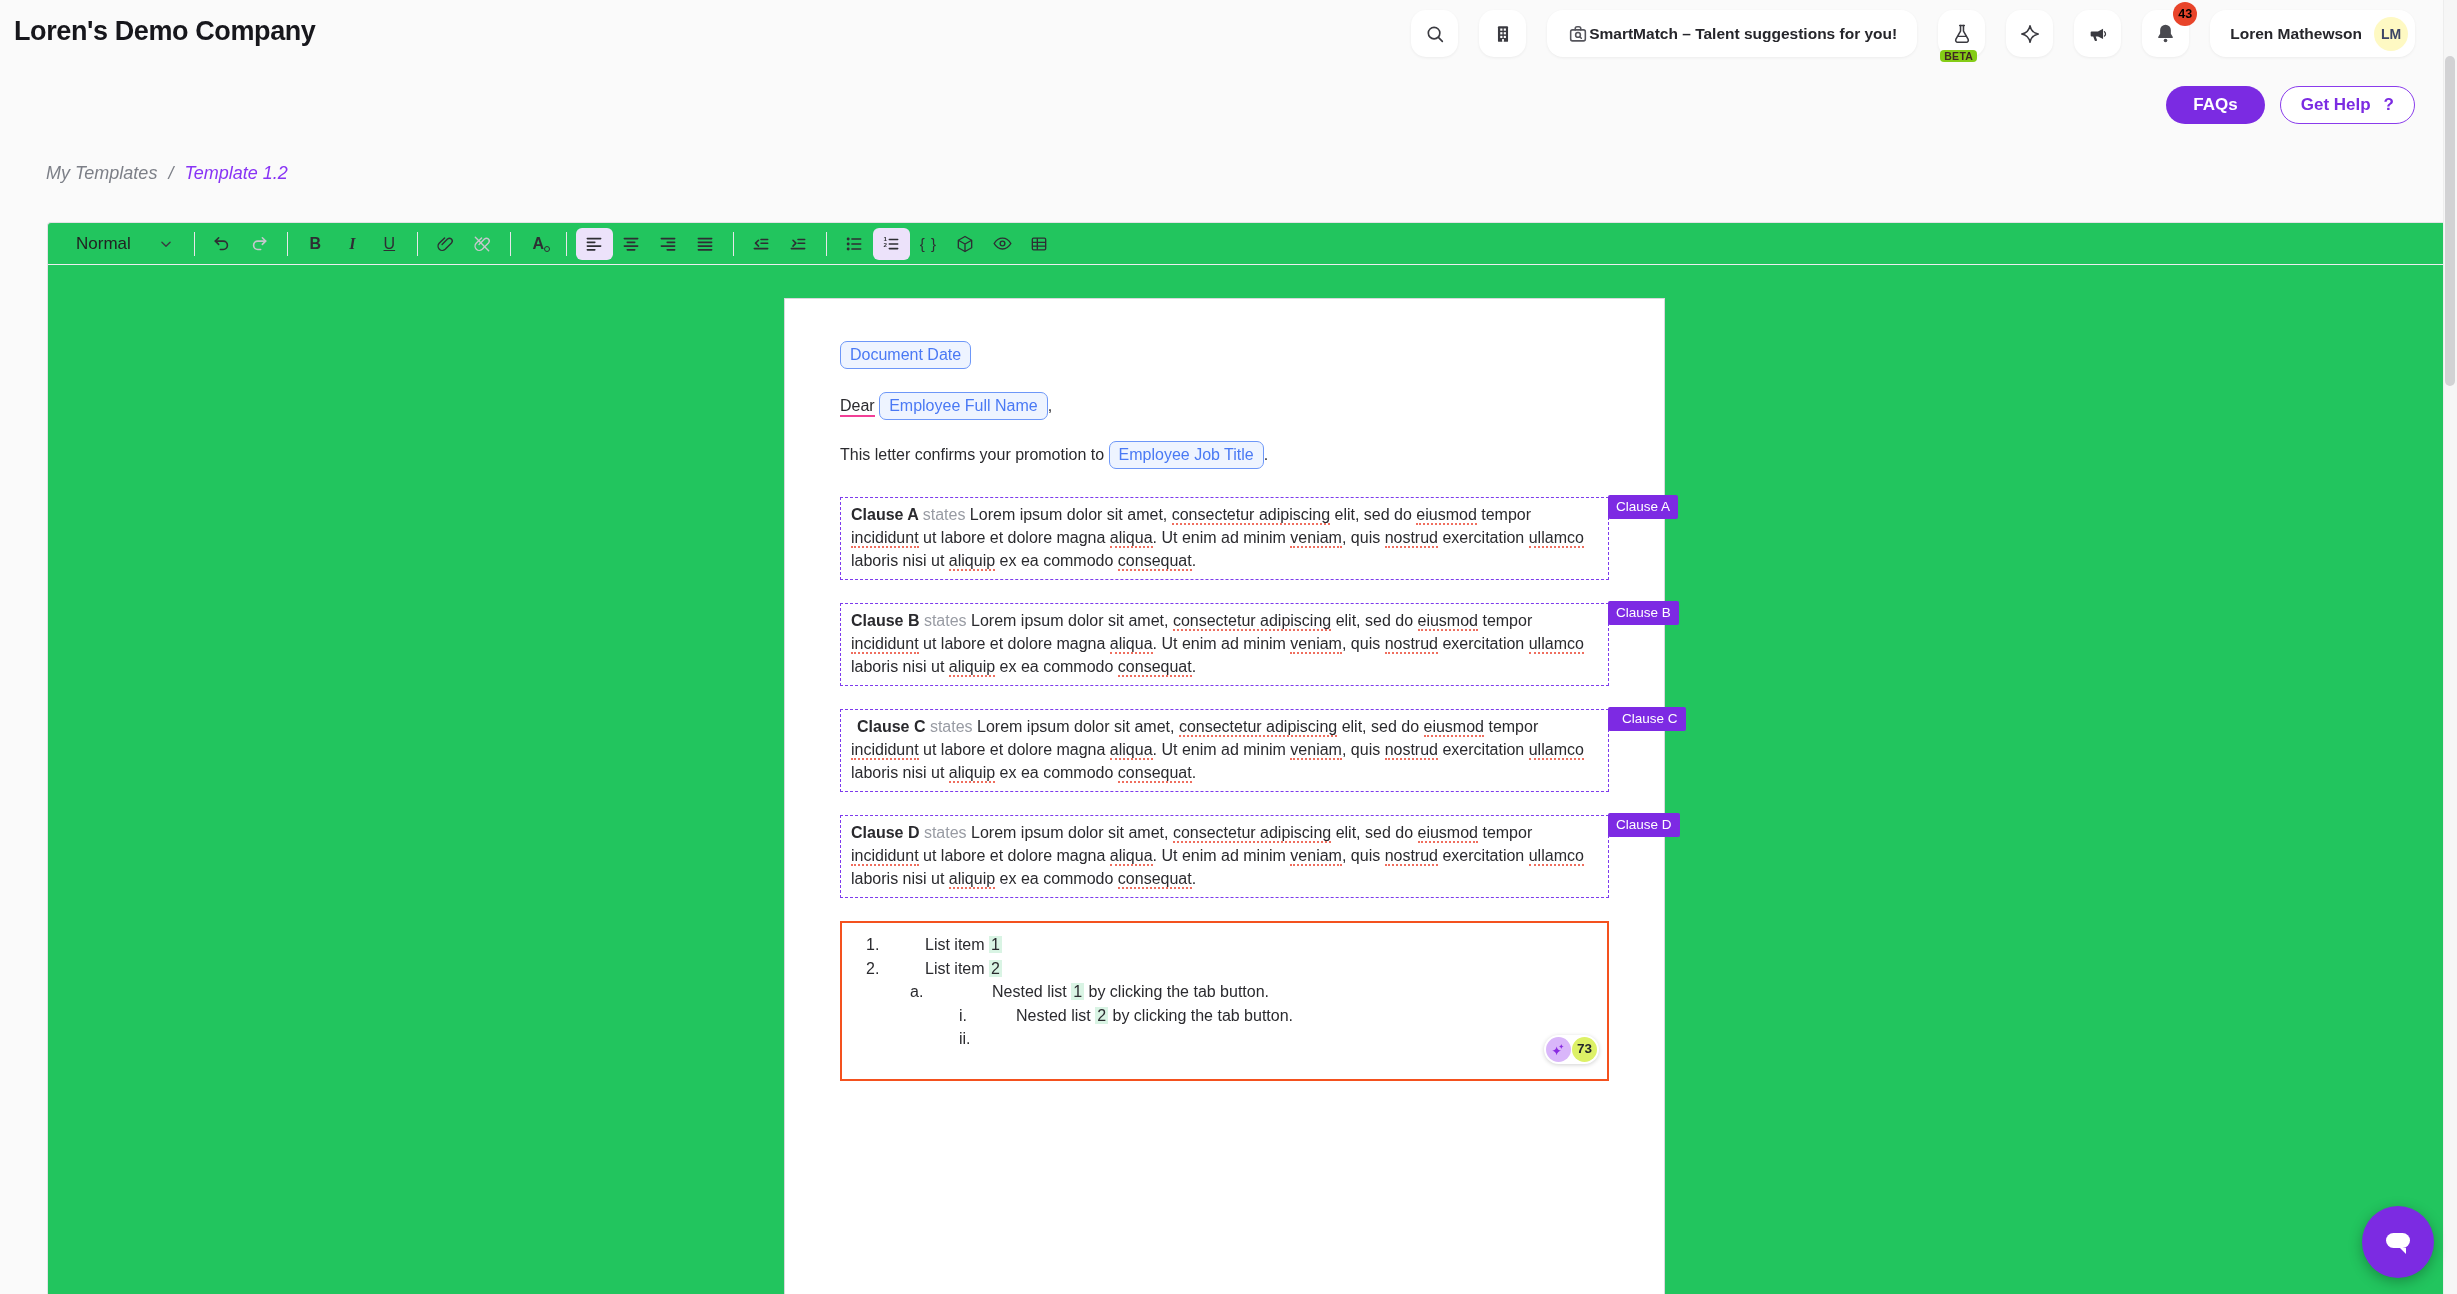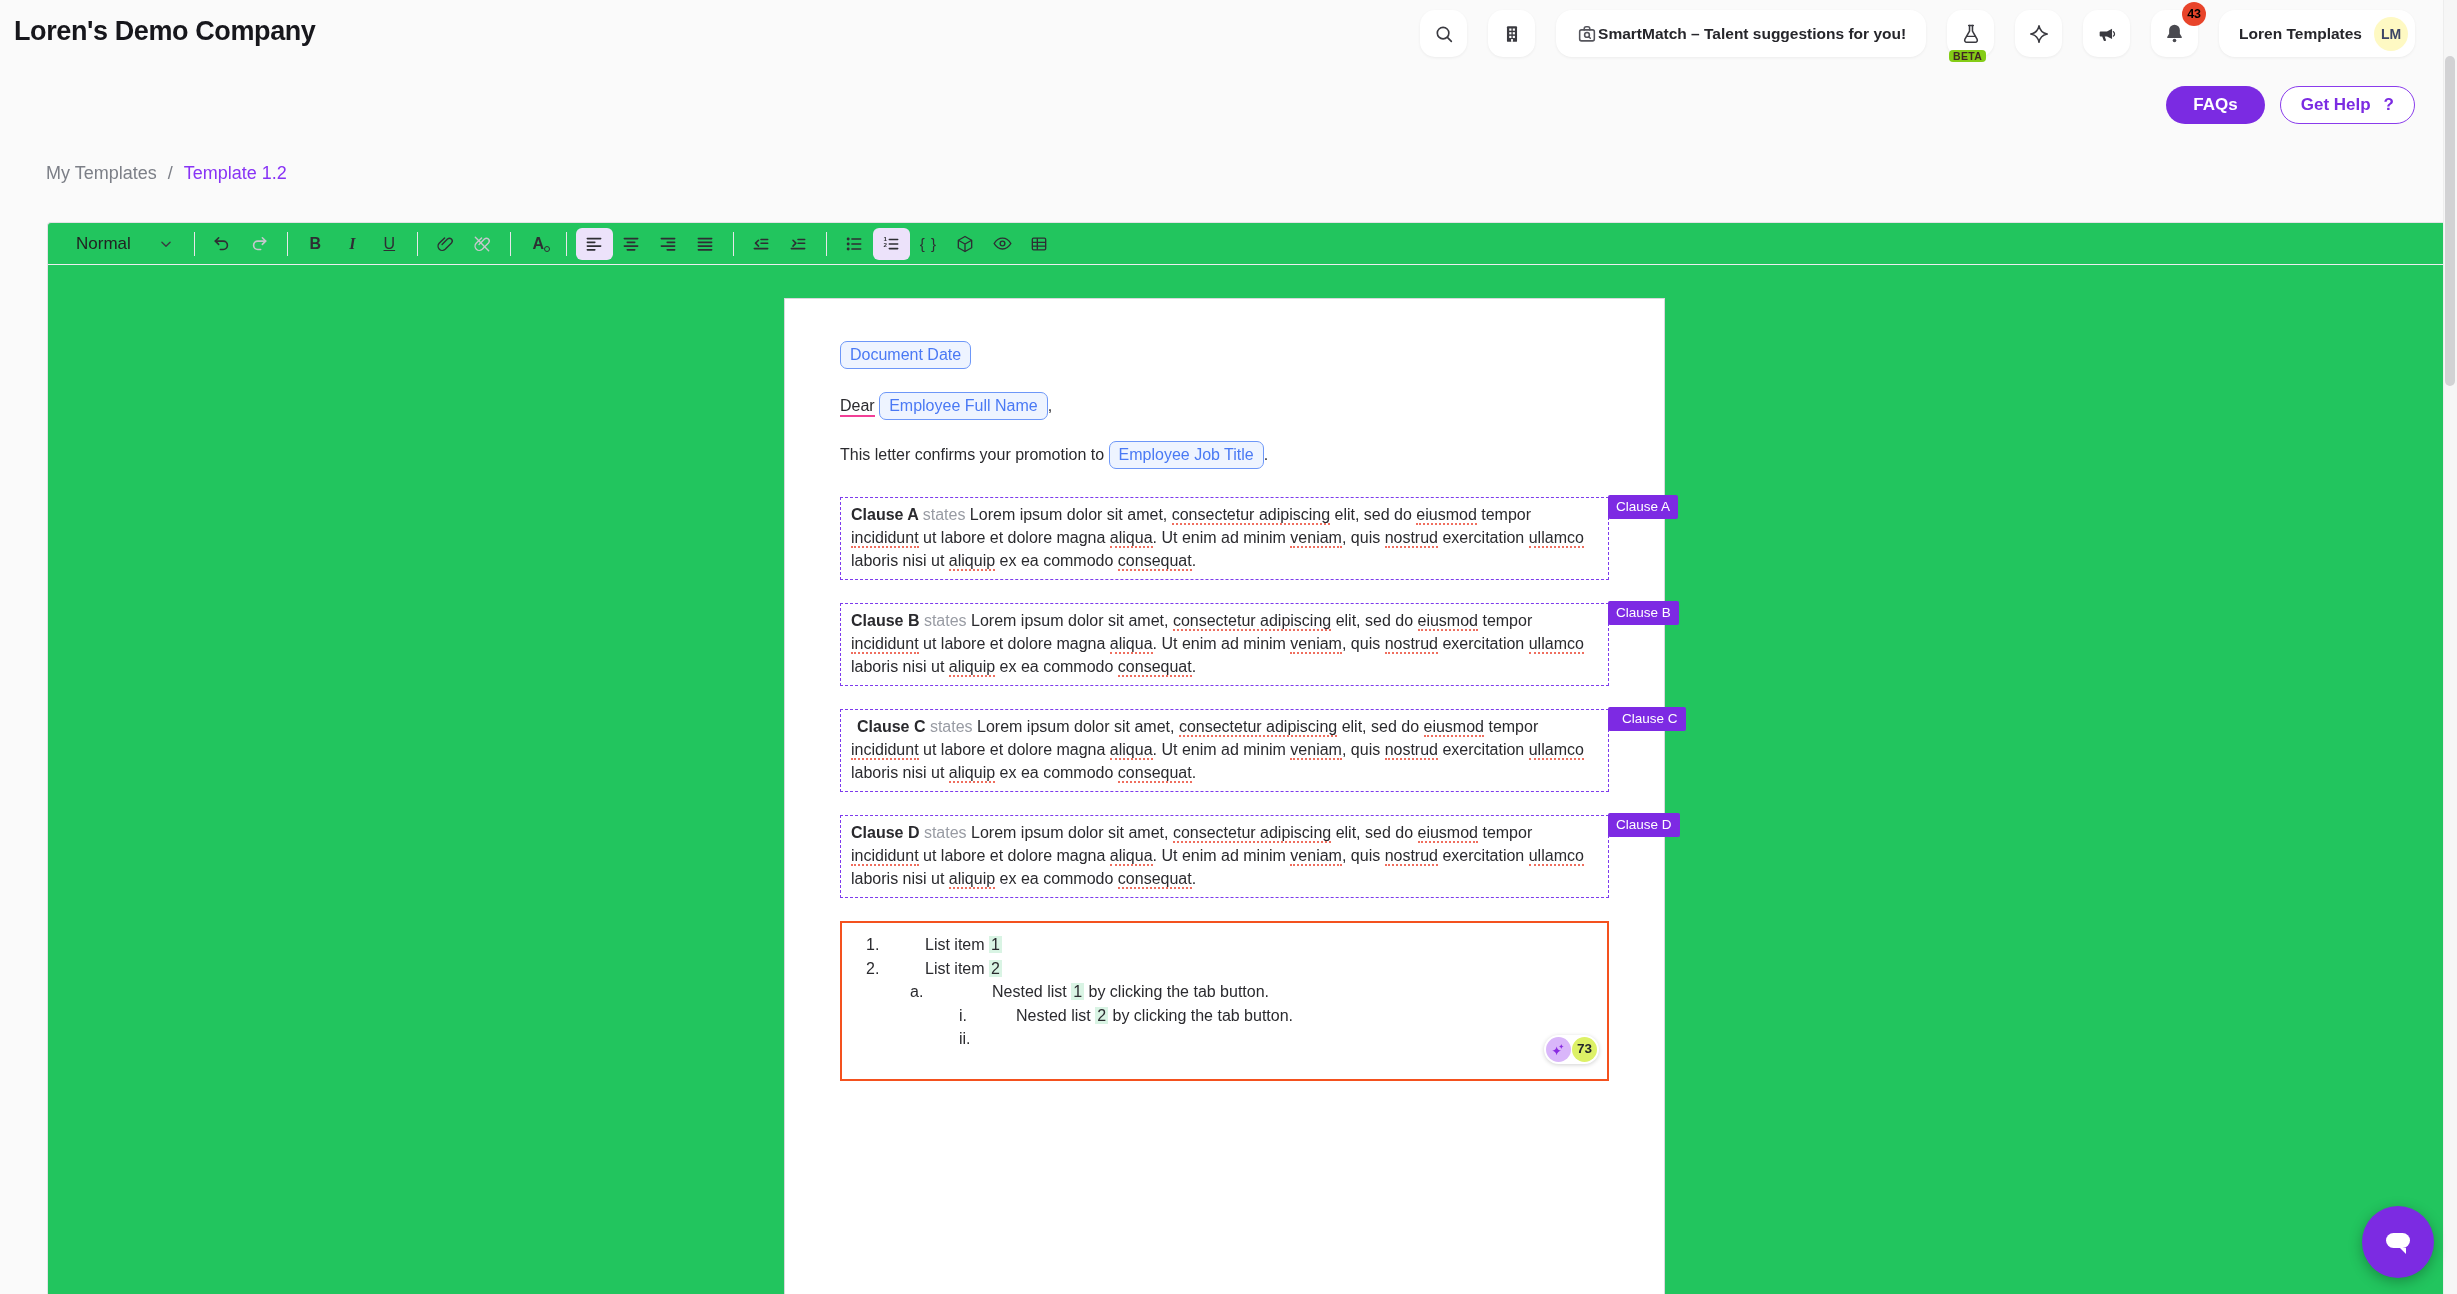--- a/index.html
+++ b/index.html
@@ -35,21 +35,21 @@
     display:flex; align-items:center; justify-content:center; padding:0 5px; }
 
   
   .help-row { position:absolute; top:86px; right:42px; display:flex; gap:15px; align-items:center; }
   .faq-btn { background:#7b2be2; color:#fff; border:none; border-radius:20px; padding:9px 27px;
     font-size:17px; font-weight:bold; font-family:inherit; }
   .gethelp-btn { background:#fff; color:#7b2be2; border:1.5px solid #8a3cec; border-radius:21px;
     padding:8px 20px; font-size:17px; font-weight:bold; font-family:inherit; display:flex; gap:13px; align-items:center; }
 
   
-  .breadcrumb { position:absolute; left:46px; top:163px; display:flex; gap:11px; font-size:18px; color:#7c7f87; }
+  .breadcrumb { position:absolute; left:46px; top:163px; display:flex; gap:11px; font-size:18px; color:#7c7f87;font-style:italic; }
   .breadcrumb .crumb-current { color:#8833f5; }
 
   
   .editor { position:absolute; left:47px; top:222px; width:2427px; height:1072px; background:#22c55e;
     border:1px solid #e3e3e6; border-bottom:none; border-radius:4px 4px 0 0; }
   .toolbar { height:42px; border-bottom:1px solid #ededf0; display:flex; align-items:center; padding:0 16px; }
   .tb-select { display:flex; align-items:center; gap:28px; padding:0 12px; height:32px; font-size:17px; color:#222; border-radius:6px; }
   .tb-btn { width:37px; height:32px; border-radius:6px; display:flex; align-items:center; justify-content:center;
     color:#2e2e33; font-size:16px; background:transparent; border:none; font-family:inherit; }
   .tb-btn.active { background:#ece2fa; }
@@ -168,21 +168,21 @@
   <div class="icon-btn">
     <span>
       <svg width="23" height="23" viewBox="0 0 24 24" fill="#4a4a50">
         <path d="M12 2.8a5.6 5.6 0 0 0-5.6 5.6v3.8l-1.9 3.2a.9.9 0 0 0 .8 1.4h13.4a.9.9 0 0 0 .8-1.4l-1.9-3.2V8.4A5.6 5.6 0 0 0 12 2.8z"></path>
         <circle cx="12" cy="19.3" r="1.9"></circle>
       </svg>
     </span>
     <span class="notif-badge">43</span>
   </div>
   <div class="pill-btn user-pill">
-    <span>Loren Templates</span>
+    <span>Loren Mathewson</span>
     <span class="avatar">LM</span>
   </div>
 </div>
 
 <div class="help-row">
   <button class="faq-btn">FAQs</button>
   <button class="gethelp-btn">
     <span>Get Help</span>
     <span>?</span>
   </button>

